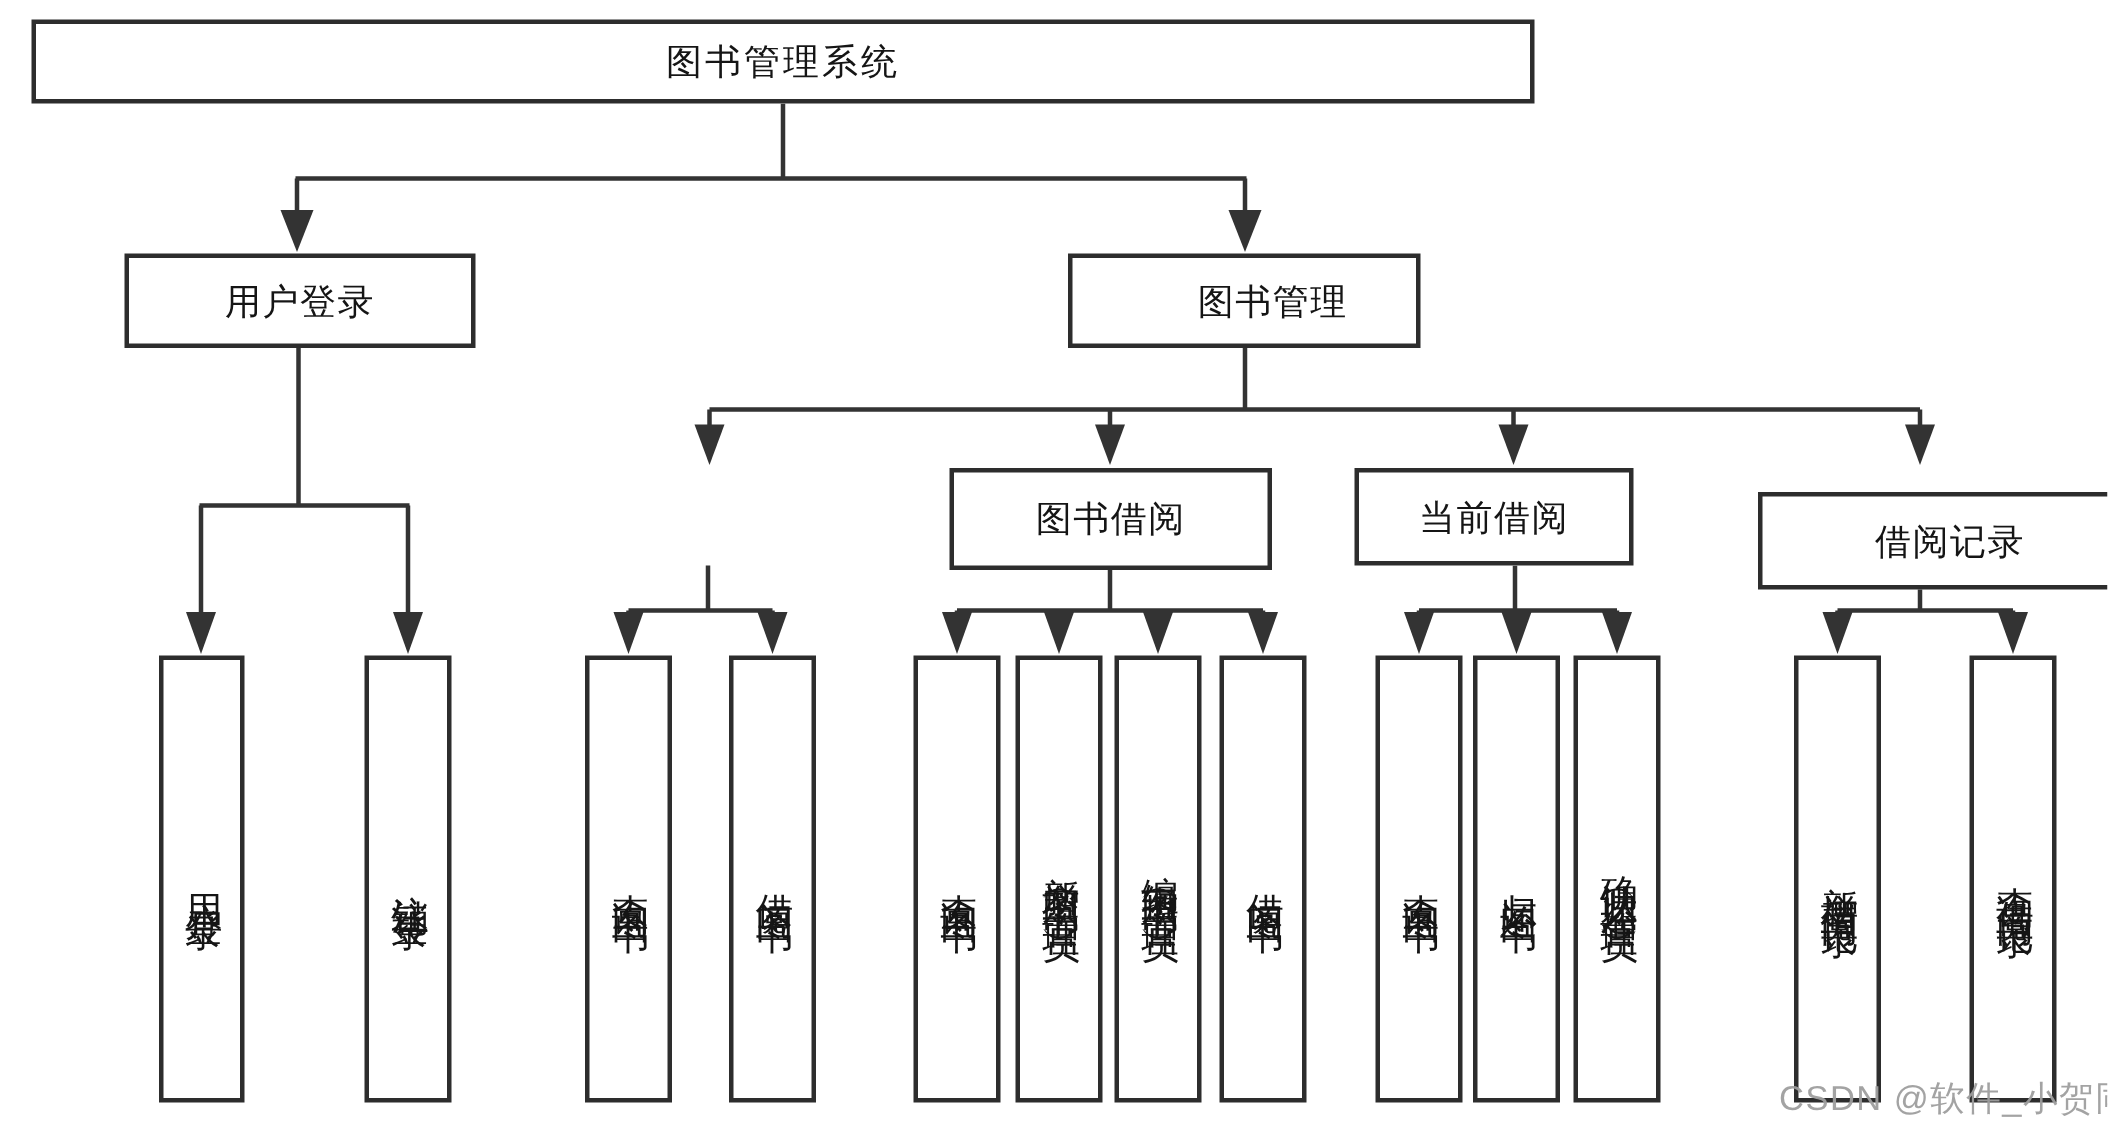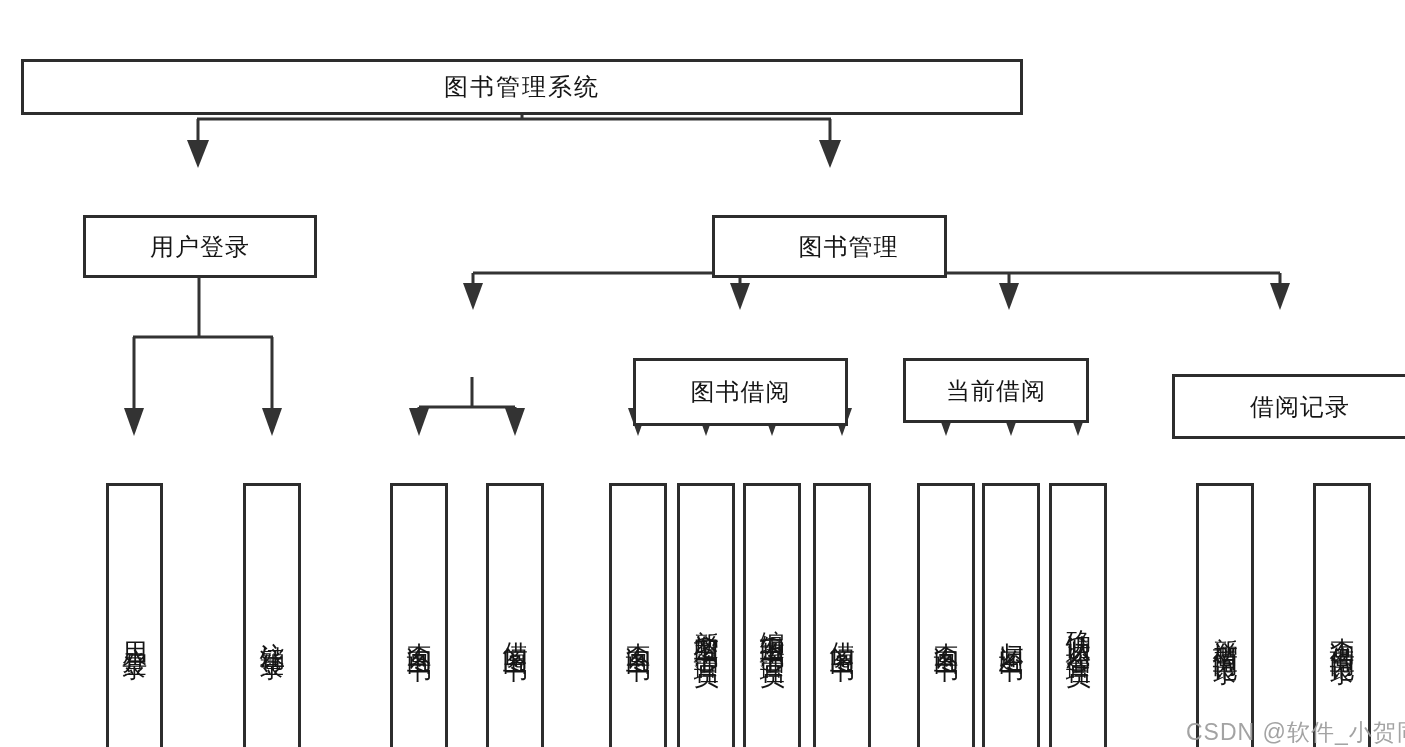--- a/index.html
+++ b/index.html
@@ -14,21 +14,20 @@
   .box{
     position:absolute;
     box-sizing:border-box;
     border:3px solid #2d2d2d;
     background:#ffffff;
     display:flex;
     align-items:center;
     justify-content:center;
     color:#151515;
     z-index:2;
-    margin-top:46px;
   }
   .h-label{font-size:24px;letter-spacing:1px;white-space:nowrap;}
   .root-label{font-size:24px;letter-spacing:2px;}
   .leaf .v-label{
     writing-mode:vertical-rl;
     text-orientation:mixed;
     font-size:25px;
     letter-spacing:5px;
     line-height:1.1;
     white-space:nowrap;

